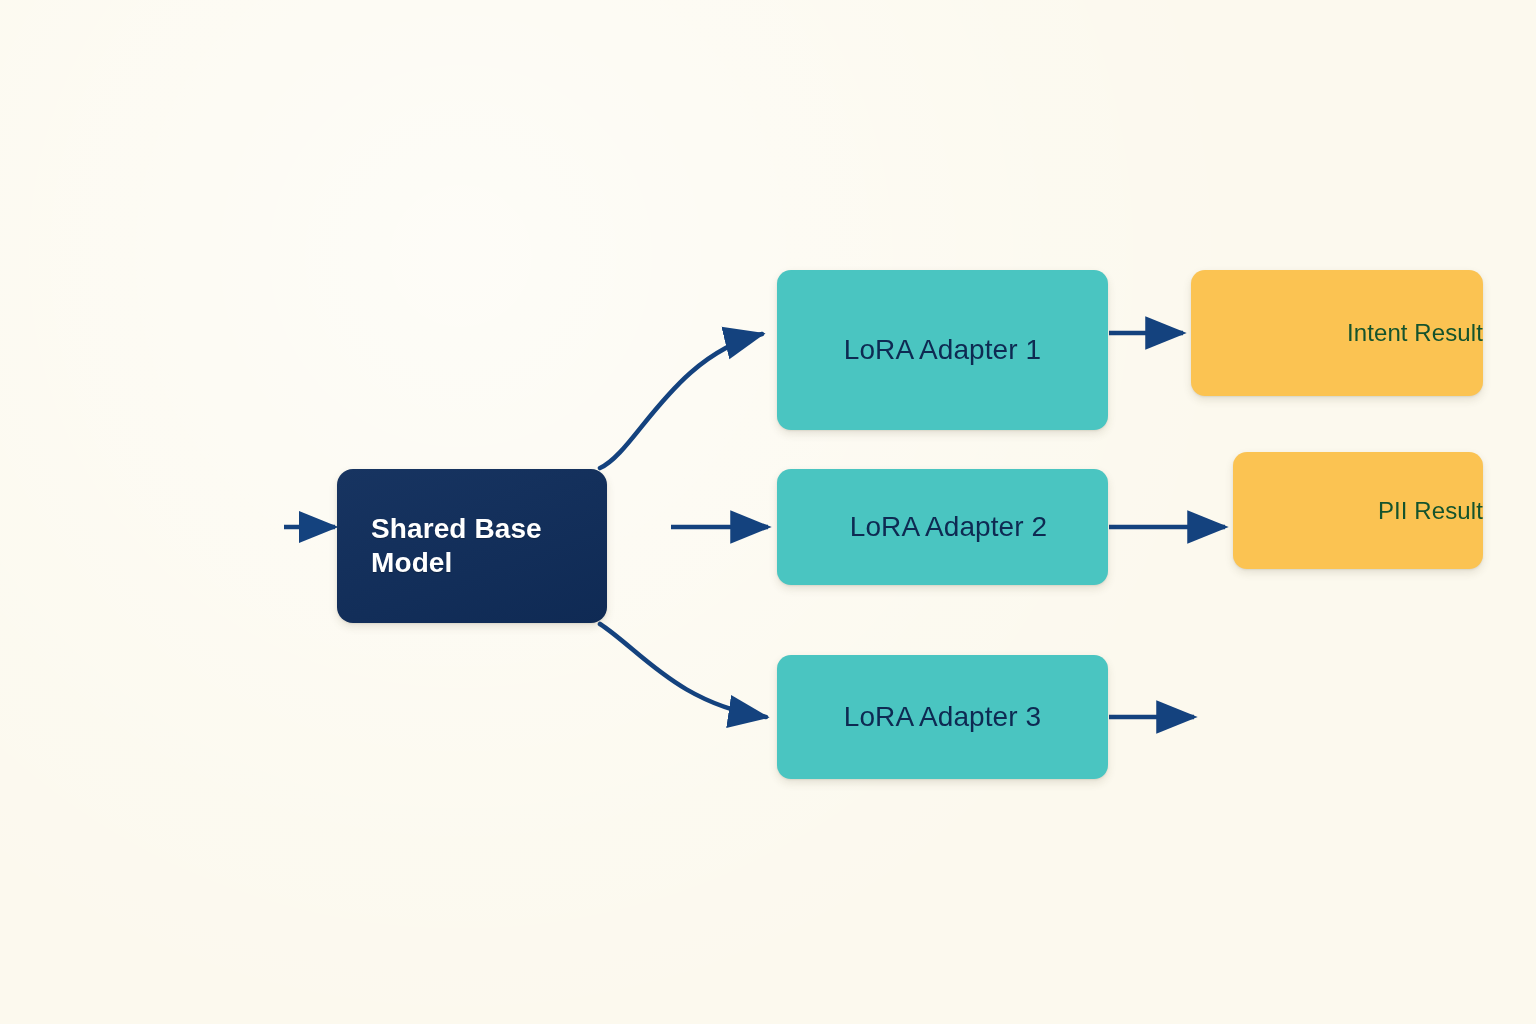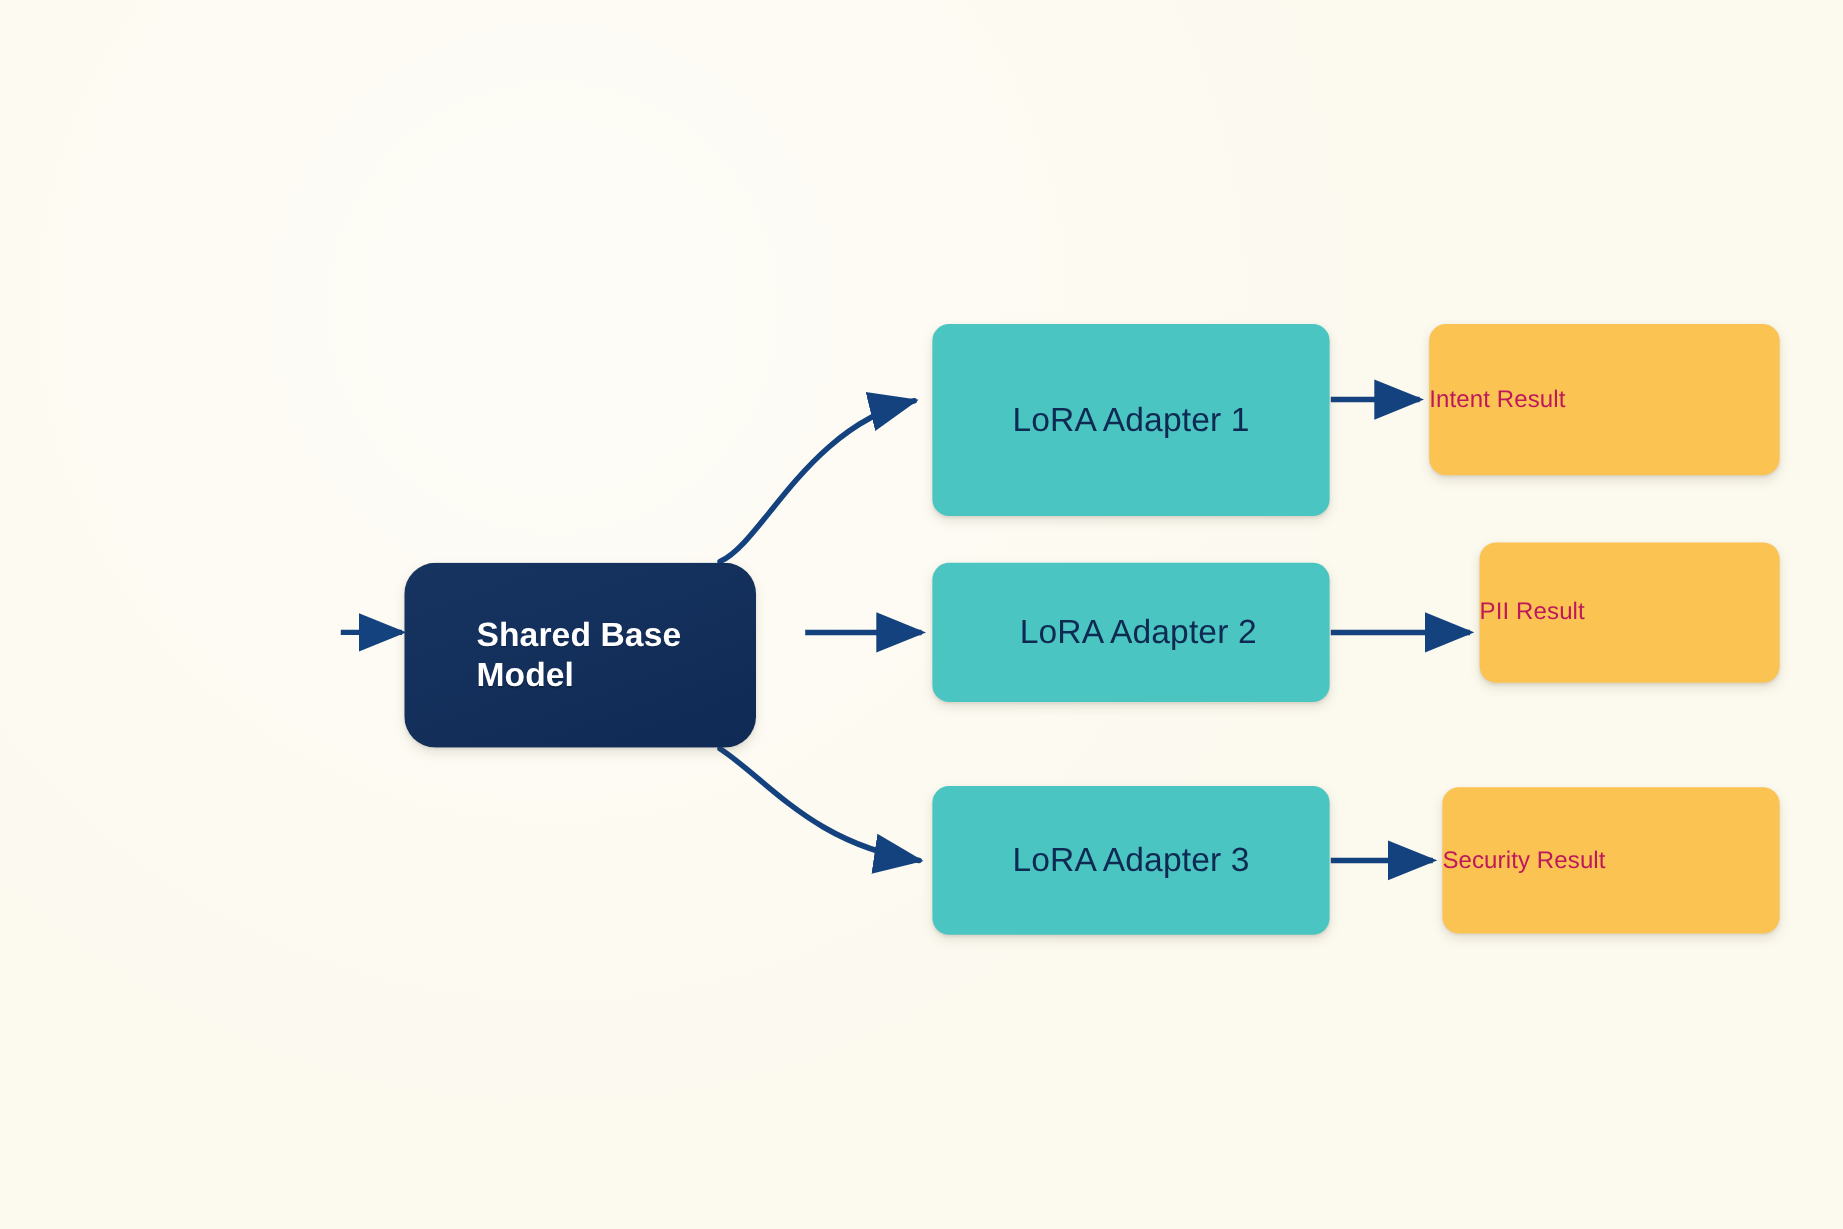--- a/index.html
+++ b/index.html
@@ -58,26 +58,26 @@
     color: #ffffff;
     font-size: 27px;
     font-weight: 600;
     text-align: center;
     text-shadow: 0 1px 1px rgba(0,0,0,0.12);
   }
   
   .node--base {
     left: 337px;
     top: 469px;
-    width: 293px;
+    width: 270px;
     height: 154px;
     background: #14305e;
     background-image: linear-gradient(160deg, #173461 0%, #0f2a54 100%);
-    border-radius: 26px;
-    padding: 0 60px;
+    border-radius: 16px;
+    padding: 0 34px;
   }
   .node--base .node-label {
     color: #ffffff;
     font-size: 28px;
     font-weight: 600;
     text-align: left;
     white-space: pre-line;
     text-shadow: 0 1px 1px rgba(0,0,0,0.25);
   }
   
@@ -96,24 +96,24 @@
   }
   .node--adapter-1 { top: 270px; height: 160px; }
   .node--adapter-2 { top: 469px; height: 116px; padding-left: 12px; }
   .node--adapter-3 { top: 655px; height: 124px; }
   
   .node--result {
     background: #fbc352;
     justify-content: center;
   }
   .node--result .node-label {
-    color: #be185d;
-    font-size: 20px;
+    color: #14532d;
+    font-size: 24px;
     font-weight: 500;
-    text-align: left;
+    text-align: right;
   }
   .node--result-1 { left: 1191px; top: 270px; width: 292px; height: 126px; }
   .node--result-2 { left: 1233px; top: 452px; width: 250px; height: 117px; }
   .node--result-3 { left: 1202px; top: 656px; width: 281px; height: 122px; }
 </style>
 </head>
 <body>
 
 <div id="diagram-canvas">
 
@@ -158,17 +158,14 @@
   </div>
 
   <div class="node node--result node--result-1">
     <span class="node-label">Intent Result</span>
   </div>
 
   <div class="node node--result node--result-2">
     <span class="node-label">PII Result</span>
   </div>
 
-  <div class="node node--result node--result-3">
-    <span class="node-label">Security Result</span>
-  </div>
 
 </div>
 
 </body></html>

